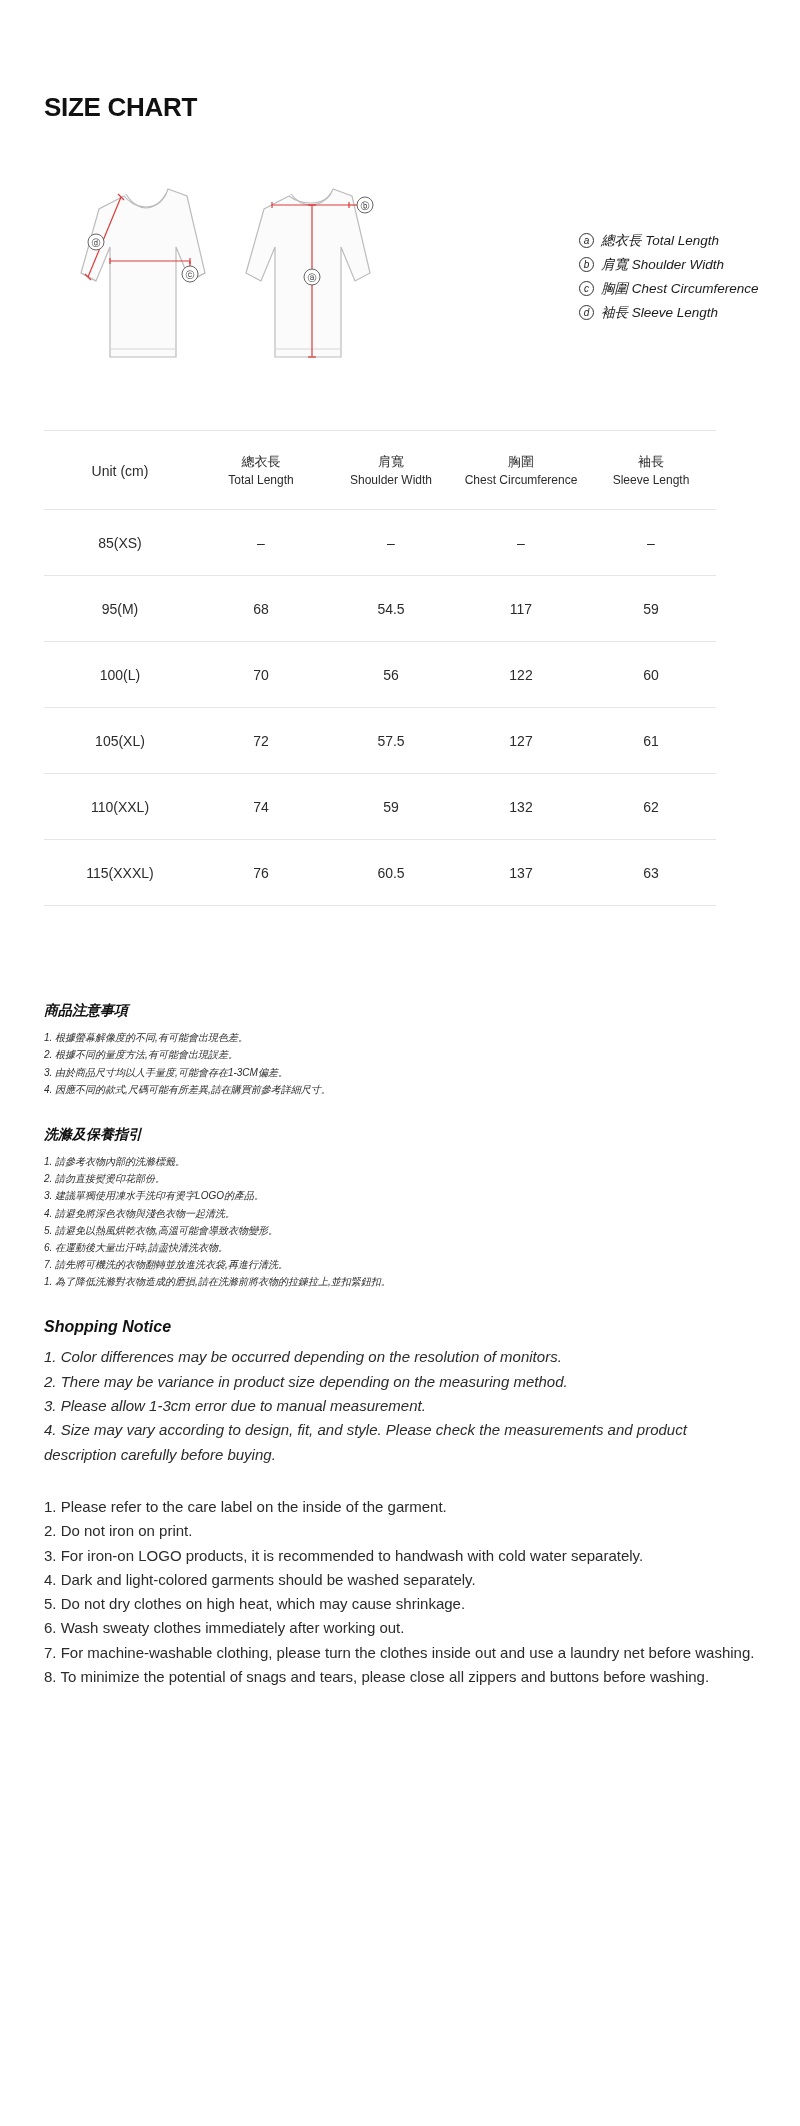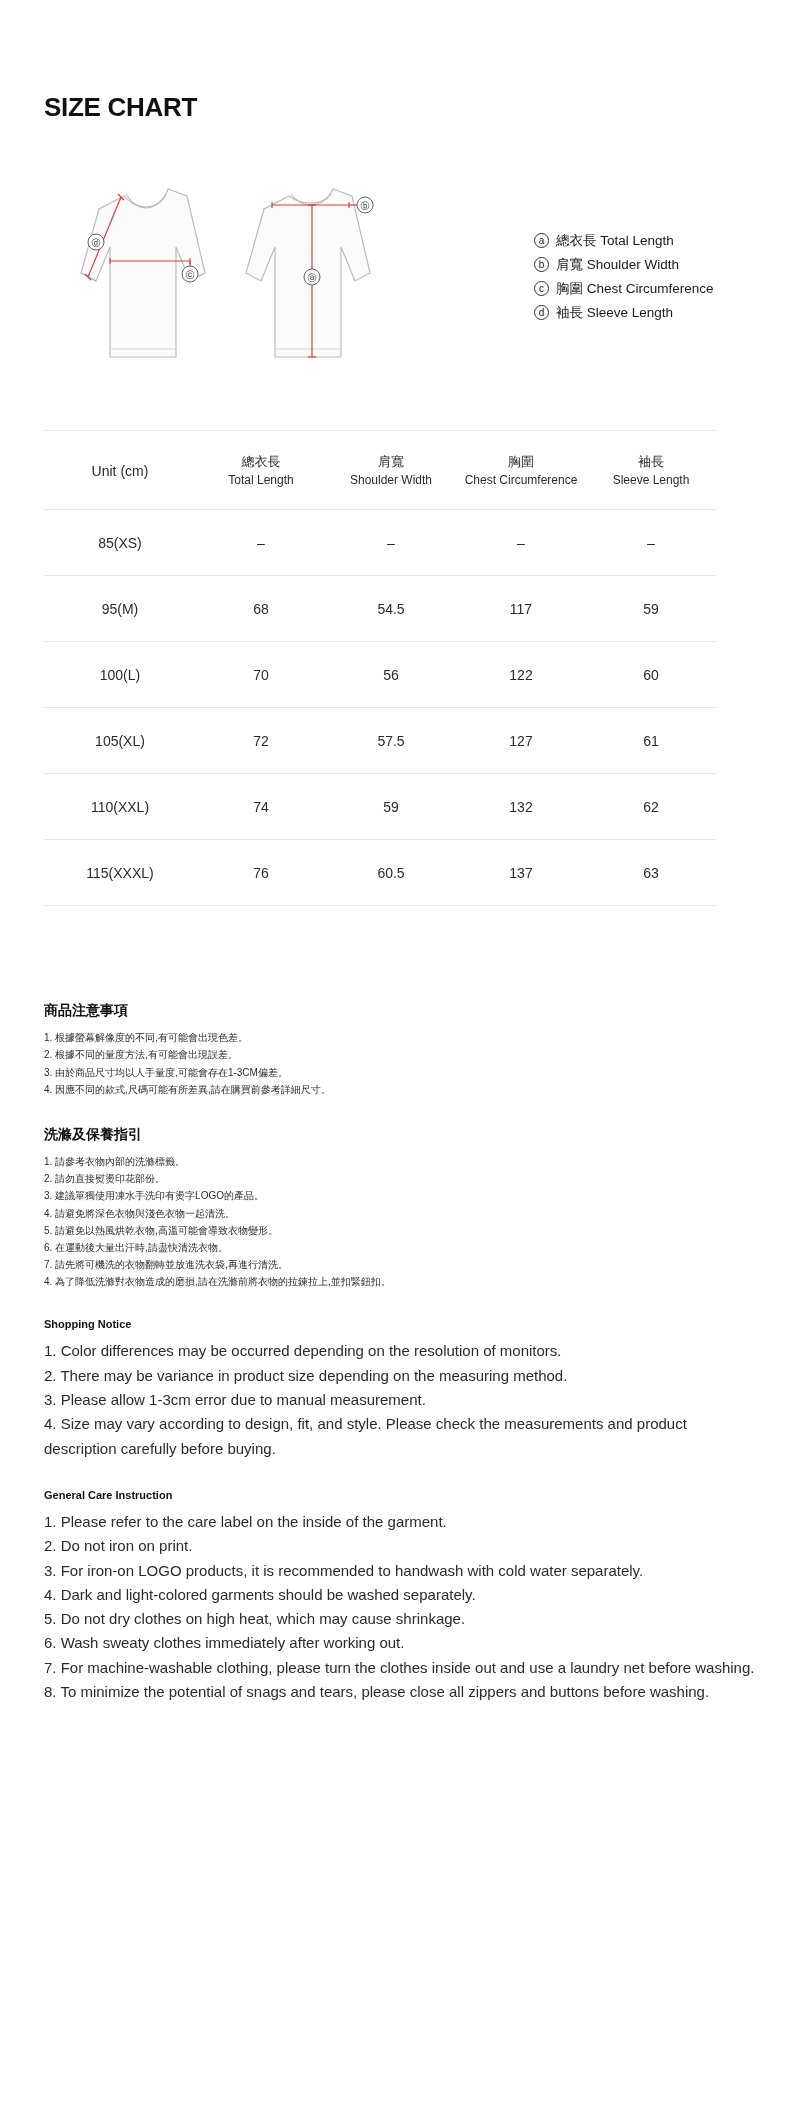--- a/index.html
+++ b/index.html
@@ -31,25 +31,26 @@
 
   
   .diagram-wrap {
     position: relative;
     margin-top: 38px;
     height: 235px;
   }
   .diagram-svg { display: block; }
   .legend {
     position: absolute;
-    left: 490px;
+    left: 535px;
     top: 68px;
     font-size: 13.5px;
     line-height: 1.78;
     color: #1a1a1a;
+    font-style: italic;
   }
   .legend-row { white-space: nowrap; }
   .legend-mark {
     display: inline-block;
     width: 15px;
     height: 15px;
     line-height: 13px;
     border: 1px solid #333;
     border-radius: 50%;
     text-align: center;
@@ -93,29 +94,29 @@
 
   
   .notes { margin-top: 96px; }
   .notes-block { margin-bottom: 22px; }
   h3.note-head {
     font-size: 14px;
     font-weight: bold;
     margin: 0 0 9px 0;
     color: #111;
   }
-  h3.note-head.en { font-size: 11px; }
+  h3.note-head.en { font-size: 16px; }
   .note-line {
     font-size: 10px;
     line-height: 1.72;
     color: #2b2b2b;
     margin: 0;
   }
   .note-line.en { font-size: 15px; line-height: 1.62; }
-  .block-gap-lg { margin-bottom: 28px; }
+  .block-gap-lg { margin-bottom: 28px; font-style: italic; }
 </style>
 </head>
 <body>
 
 <div class="page">
 
   <h1 class="title">SIZE CHART</h1>
 
   <div class="diagram-wrap">
     <svg class="diagram-svg" width="520" height="235" viewBox="0 0 520 235">
@@ -278,33 +279,32 @@
 
     <div class="notes-block block-gap-lg">
       <h3 class="note-head">洗滌及保養指引</h3>
       <p class="note-line">1. 請參考衣物內部的洗滌標籤。</p>
       <p class="note-line">2. 請勿直接熨燙印花部份。</p>
       <p class="note-line">3. 建議單獨使用凍水手洗印有燙字LOGO的產品。</p>
       <p class="note-line">4. 請避免將深色衣物與淺色衣物一起清洗。</p>
       <p class="note-line">5. 請避免以熱風烘乾衣物,高溫可能會導致衣物變形。</p>
       <p class="note-line">6. 在運動後大量出汗時,請盡快清洗衣物。</p>
       <p class="note-line">7. 請先將可機洗的衣物翻轉並放進洗衣袋,再進行清洗。</p>
-      <p class="note-line">4. 為了降低洗滌對衣物造成的磨損,請在洗滌前將衣物的拉鍊拉上,並扣緊鈕扣。</p>
+      <p class="note-line">1. 為了降低洗滌對衣物造成的磨損,請在洗滌前將衣物的拉鍊拉上,並扣緊鈕扣。</p>
     </div>
 
     <div class="notes-block block-gap-lg">
       <h3 class="note-head en">Shopping Notice</h3>
       <p class="note-line en">1. Color differences may be occurred depending on the resolution of monitors.</p>
       <p class="note-line en">2. There may be variance in product size depending on the measuring method.</p>
       <p class="note-line en">3. Please allow 1-3cm error due to manual measurement.</p>
       <p class="note-line en">4. Size may vary according to design, fit, and style. Please check the measurements and product description carefully before buying.</p>
     </div>
 
     <div class="notes-block">
-      <h3 class="note-head en">General Care Instruction</h3>
       <p class="note-line en">1. Please refer to the care label on the inside of the garment.</p>
       <p class="note-line en">2. Do not iron on print.</p>
       <p class="note-line en">3. For iron-on LOGO products, it is recommended to handwash with cold water separately.</p>
       <p class="note-line en">4. Dark and light-colored garments should be washed separately.</p>
       <p class="note-line en">5. Do not dry clothes on high heat, which may cause shrinkage.</p>
       <p class="note-line en">6. Wash sweaty clothes immediately after working out.</p>
       <p class="note-line en">7. For machine-washable clothing, please turn the clothes inside out and use a laundry net before washing.</p>
       <p class="note-line en">8. To minimize the potential of snags and tears, please close all zippers and buttons before washing.</p>
     </div>
 

